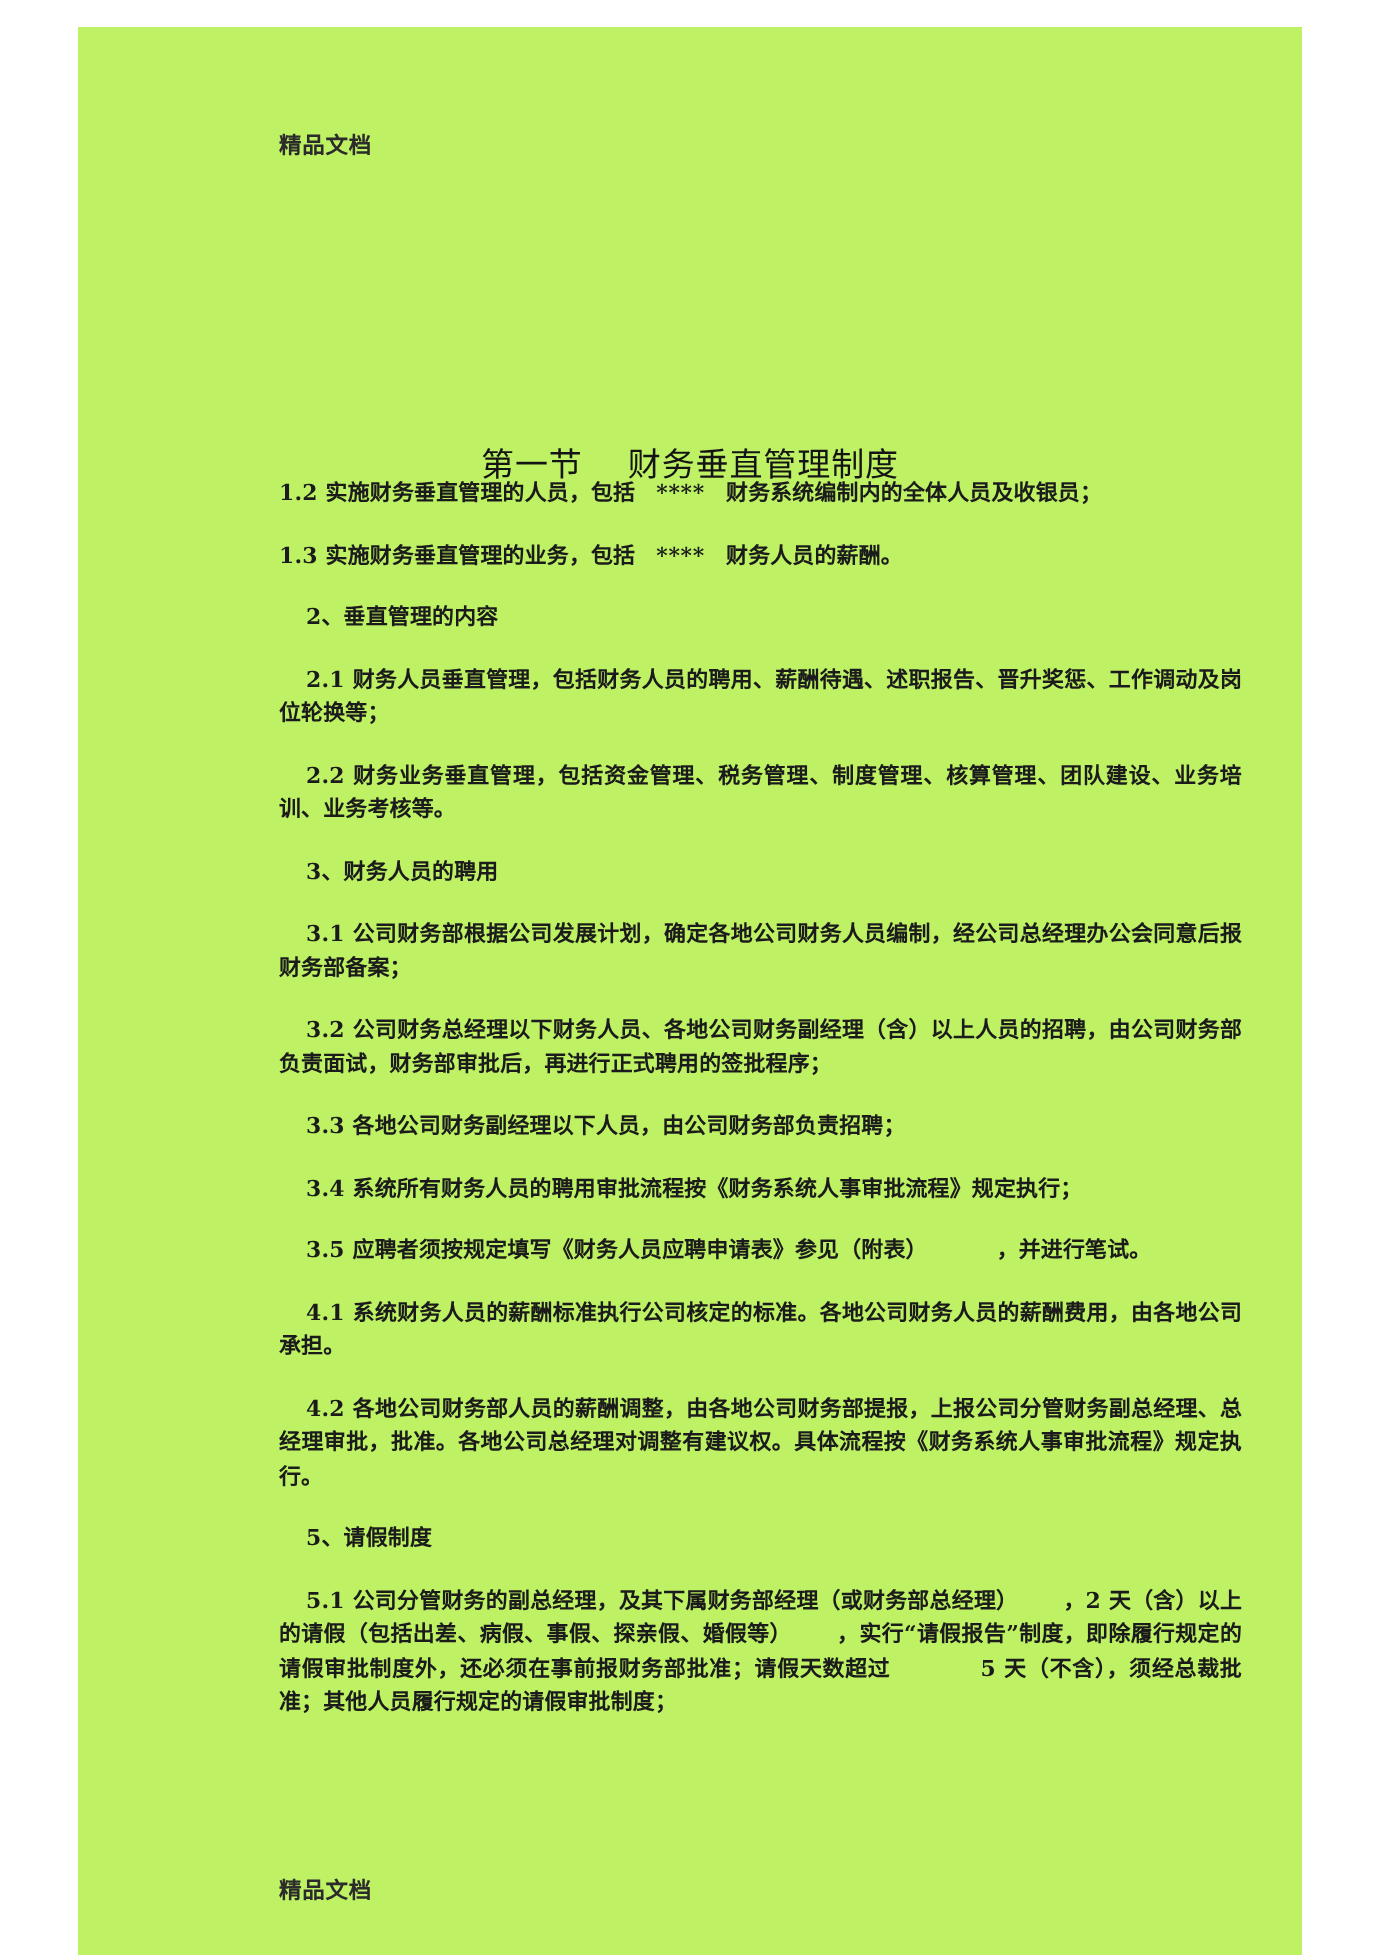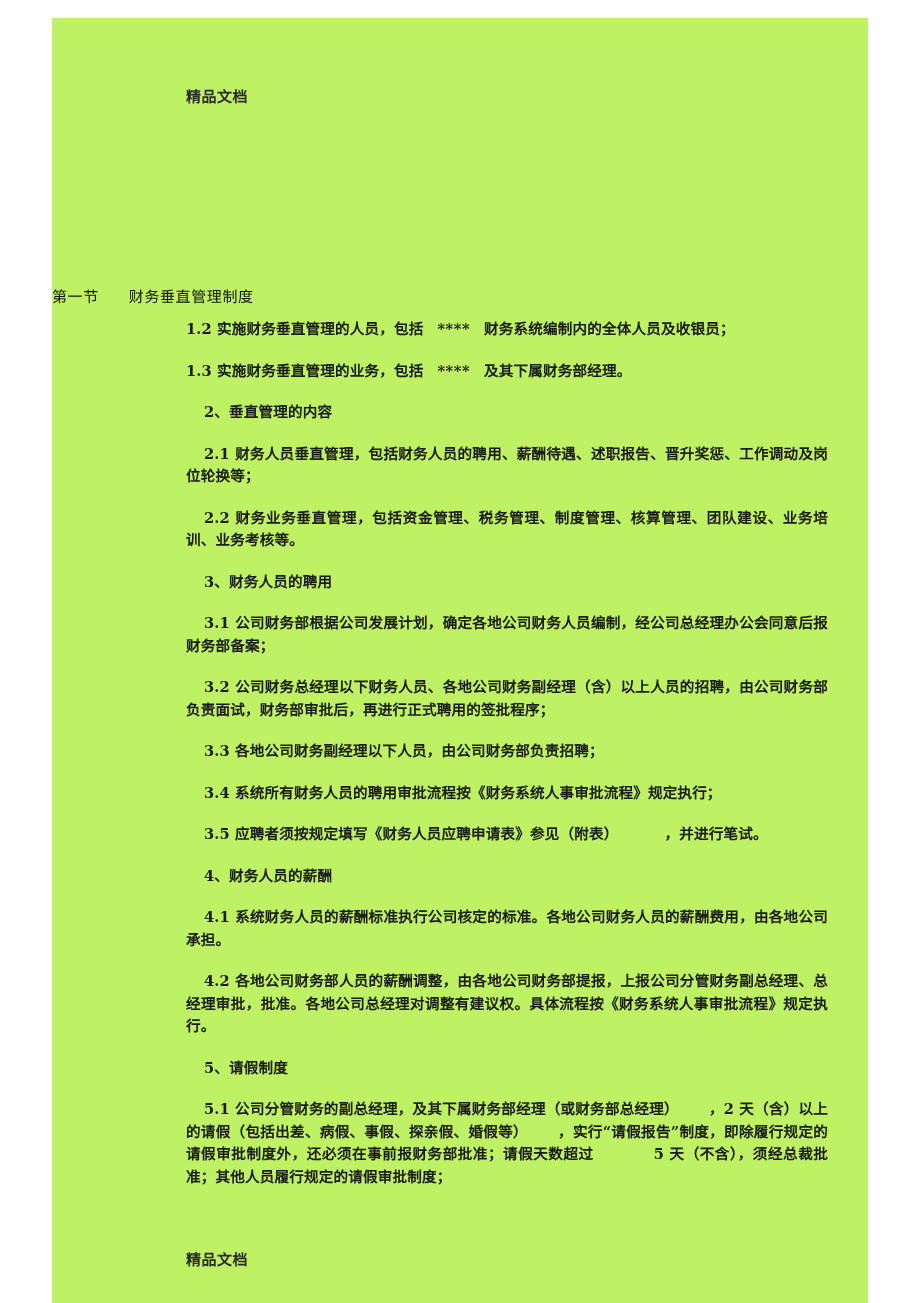--- a/index.html
+++ b/index.html
@@ -55,23 +55,23 @@
     display: inline-block;
     width: 11px;
   }
 
   
   .section-heading {
     position: absolute;
     left: 0;
     right: 0;
     top: 255px;
-    text-align: left;
+    text-align: center;
     font-family: "DejaVu Sans", "Liberation Sans", sans-serif;
-    font-size: 15px;
+    font-size: 22px;
     font-weight: 400;
     color: #141414;
     letter-spacing: 0.6px;
     white-space: nowrap;
   }
   .section-heading .heading-gap {
     display: inline-block;
     width: 30px;
   }
 
@@ -136,21 +136,21 @@
 
   <div class="body-block">
 
 
 
     <p class="para item-flush">
       <span>1.2 实施财务垂直管理的人员，包括</span><span class="gap-sm"></span><span class="stars">****</span><span class="gap-sm"></span><span>财务系统编制内的全体人员及收银员；</span>
     </p>
 
     <p class="para item-flush">
-      <span>1.3 实施财务垂直管理的业务，包括</span><span class="gap-sm"></span><span class="stars">****</span><span class="gap-sm"></span><span>及其下属财务部经理。</span>
+      <span>1.3 实施财务垂直管理的业务，包括</span><span class="gap-sm"></span><span class="stars">****</span><span class="gap-sm"></span><span>财务人员的薪酬。</span>
     </p>
 
     <p class="para group-head">2、垂直管理的内容</p>
 
     <p class="para item-indent">2.1 财务人员垂直管理，包括财务人员的聘用、薪酬待遇、述职报告、晋升奖惩、工作调动及岗位轮换等；</p>
 
     <p class="para item-indent">2.2 财务业务垂直管理，包括资金管理、税务管理、制度管理、核算管理、团队建设、业务培训、业务考核等。</p>
 
     <p class="para group-head">3、财务人员的聘用</p>
 
@@ -159,21 +159,20 @@
     <p class="para item-indent">3.2 公司财务总经理以下财务人员、各地公司财务副经理（含）以上人员的招聘，由公司财务部负责面试，财务部审批后，再进行正式聘用的签批程序；</p>
 
     <p class="para item-indent">3.3 各地公司财务副经理以下人员，由公司财务部负责招聘；</p>
 
     <p class="para item-indent">3.4 系统所有财务人员的聘用审批流程按《财务系统人事审批流程》规定执行；</p>
 
     <p class="para item-indent">
       <span>3.5 应聘者须按规定填写《财务人员应聘申请表》参见（附表）</span><span class="gap-lg"></span><span>，并进行笔试。</span>
     </p>
 
-    <p class="para group-head">4、财务人员的薪酬</p>
 
     <p class="para item-indent">4.1 系统财务人员的薪酬标准执行公司核定的标准。各地公司财务人员的薪酬费用，由各地公司承担。</p>
 
     <p class="para item-indent">4.2 各地公司财务部人员的薪酬调整，由各地公司财务部提报，上报公司分管财务副总经理、总经理审批，批准。各地公司总经理对调整有建议权。具体流程按《财务系统人事审批流程》规定执行。</p>
 
     <p class="para group-head">5、请假制度</p>
 
     <p class="para item-indent">
       <span>5.1 公司分管财务的副总经理，及其下属财务部经理（或财务部总经理）</span><span class="gap-md"></span><span>，2 天（含）以上的请假（包括出差、病假、事假、探亲假、婚假等）</span><span class="gap-md"></span><span>，实行“请假报告”制度，即除履行规定的请假审批制度外，还必须在事前报财务部批准；请假天数超过</span><span class="gap-xl"></span><span>5 天（不含），须经总裁批准；其他人员履行规定的请假审批制度；</span>
     </p>

